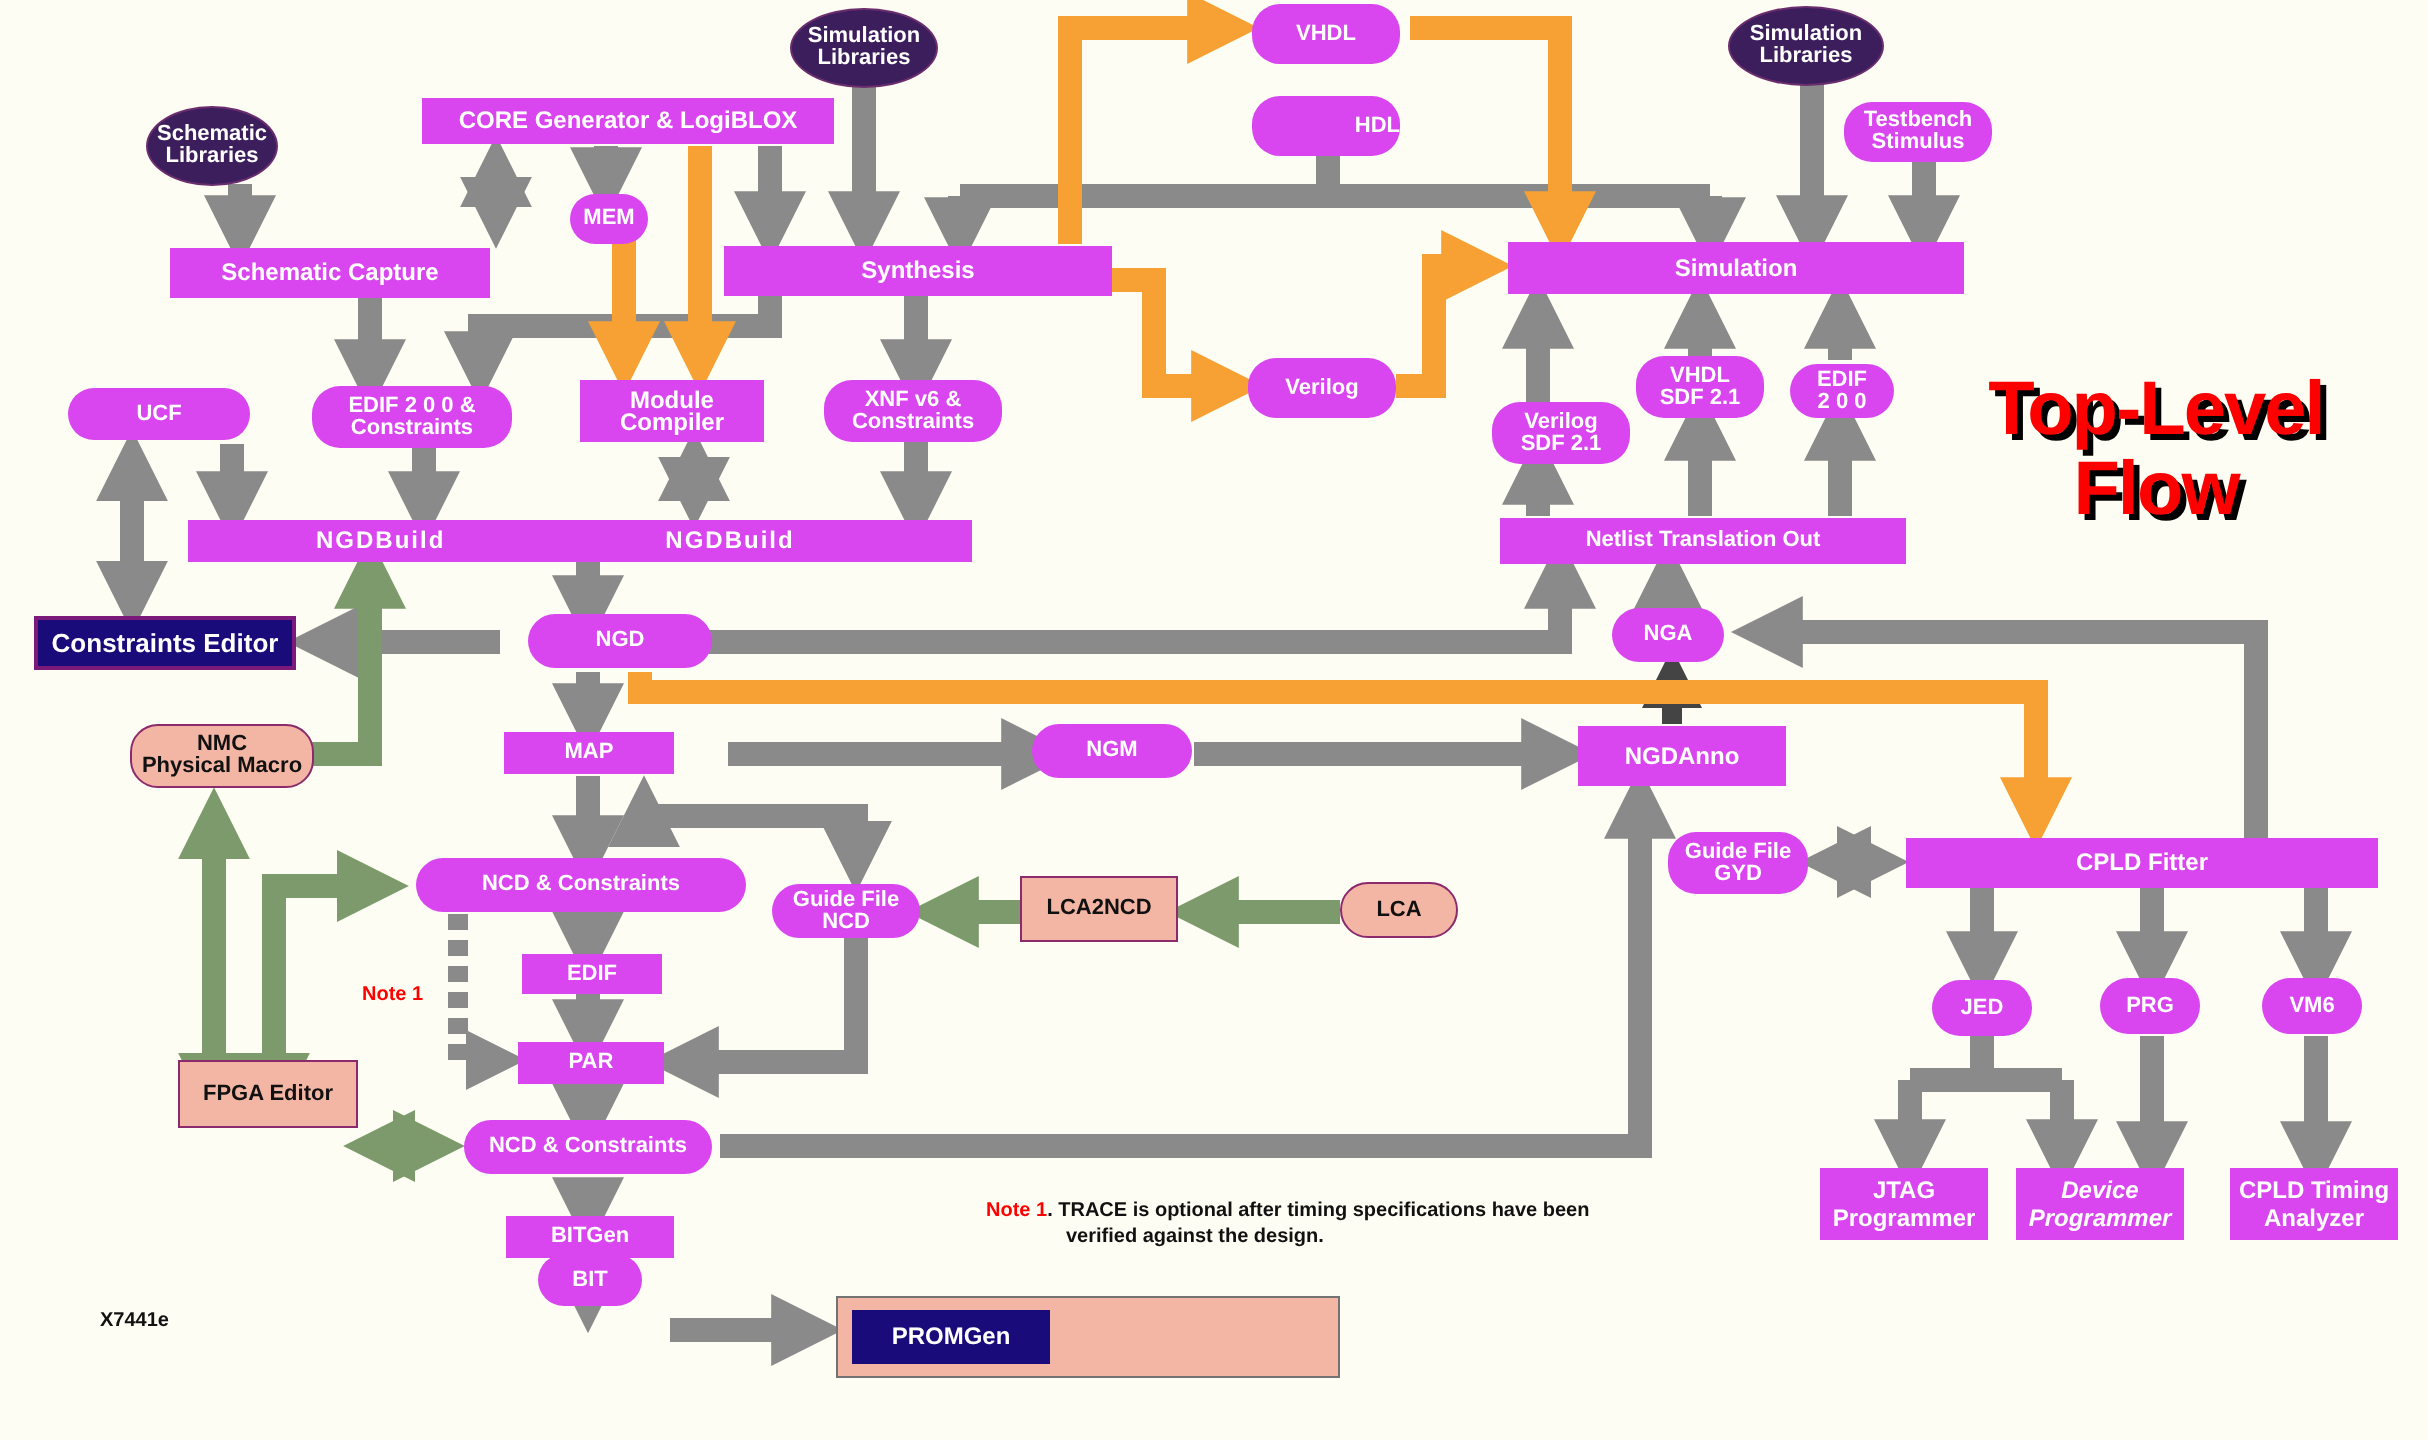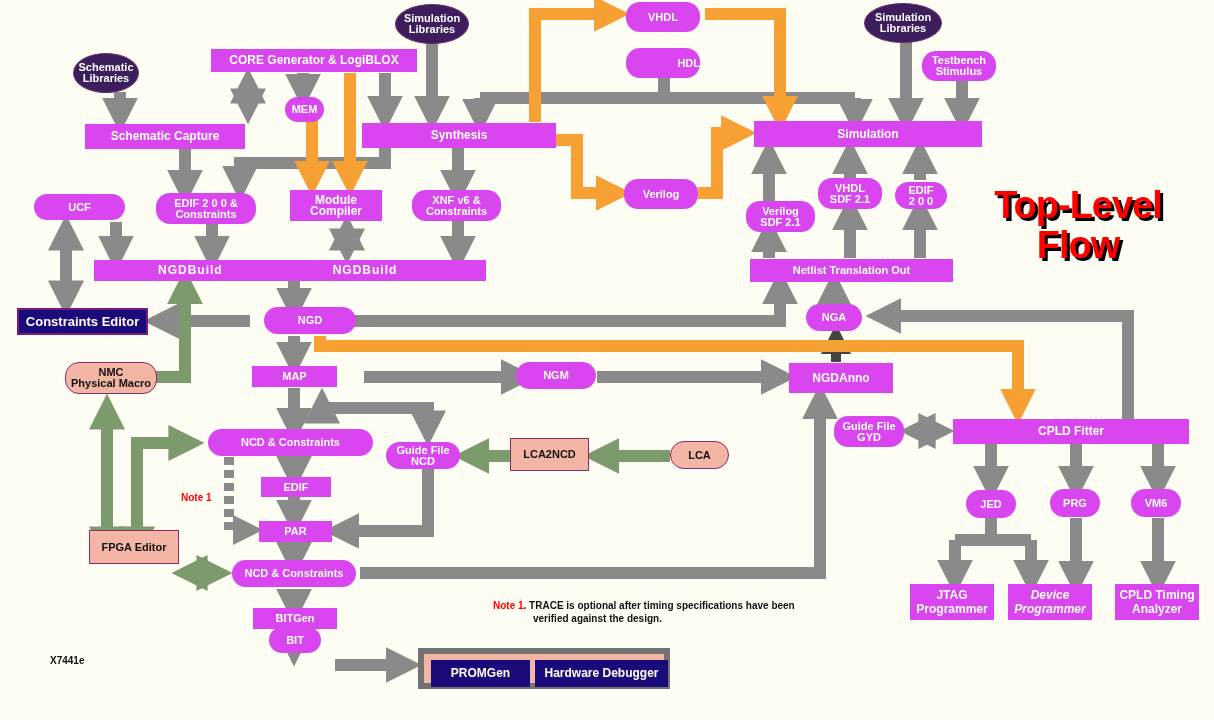--- a/index.html
+++ b/index.html
@@ -172,23 +172,22 @@
 <div class="node black" style="left:953px;top:419px;width:236px;height:25px;font-size:12px;"><span>CPLD Fitter</span></div>
 <div class="node black" style="left:261px;top:477px;width:70px;height:20px;"><span>EDIF</span></div>
 <div class="node black" style="left:259px;top:521px;width:73px;height:21px;"><span>PAR</span></div>
 <div class="node teal" style="left:966px;top:490px;width:50px;height:28px;"><span>JED</span></div>
 <div class="node teal" style="left:1050px;top:489px;width:50px;height:28px;"><span>PRG</span></div>
 <div class="node teal" style="left:1131px;top:489px;width:50px;height:28px;"><span>VM6</span></div>
 <div class="node salmon" style="left:77px;top:530px;width:90px;height:34px;margin-left:12px;"><span>FPGA Editor</span></div>
 <div class="node teal" style="left:232px;top:560px;width:124px;height:27px;"><span>NCD &amp; Constraints</span></div>
 <div class="node black" style="left:253px;top:608px;width:84px;height:21px;"><span>BITGen</span></div>
 <div class="node teal" style="left:269px;top:627px;width:52px;height:26px;"><span>BIT</span></div>
-<div style="position:absolute;left:418px;top:648px;width:252px;height:41px;background:#f4b6a4;border:6px solid #737373;box-sizing:border-box;">
+<div style="position:absolute;left:418px;top:648px;width:252px;height:41px;background:#f4b6a4;border:1px solid #737373;box-sizing:border-box;">
   <div class="node navy" style="left:7px;top:6px;width:99px;height:27px;border:none;font-size:12px;"><span>PROMGen</span></div>
-  <div class="node navy" style="left:111px;top:6px;width:133px;height:27px;border:none;font-size:12px;"><span>Hardware Debugger</span></div>
 </div>
 <div class="node black" style="left:910px;top:584px;width:84px;height:36px;font-size:12px;line-height:14px;"><span>JTAG
 Programmer</span></div>
 <div class="node black" style="left:1008px;top:584px;width:84px;height:36px;font-size:12px;line-height:14px;font-style:italic;"><span>Device
 Programmer</span></div>
 <div class="node black" style="left:1115px;top:584px;width:84px;height:36px;font-size:12px;line-height:14px;"><span>CPLD Timing
 Analyzer</span></div>
 
 <div class="title" style="left:968px;top:185px;width:220px;">
   <div>Top-Level</div>

